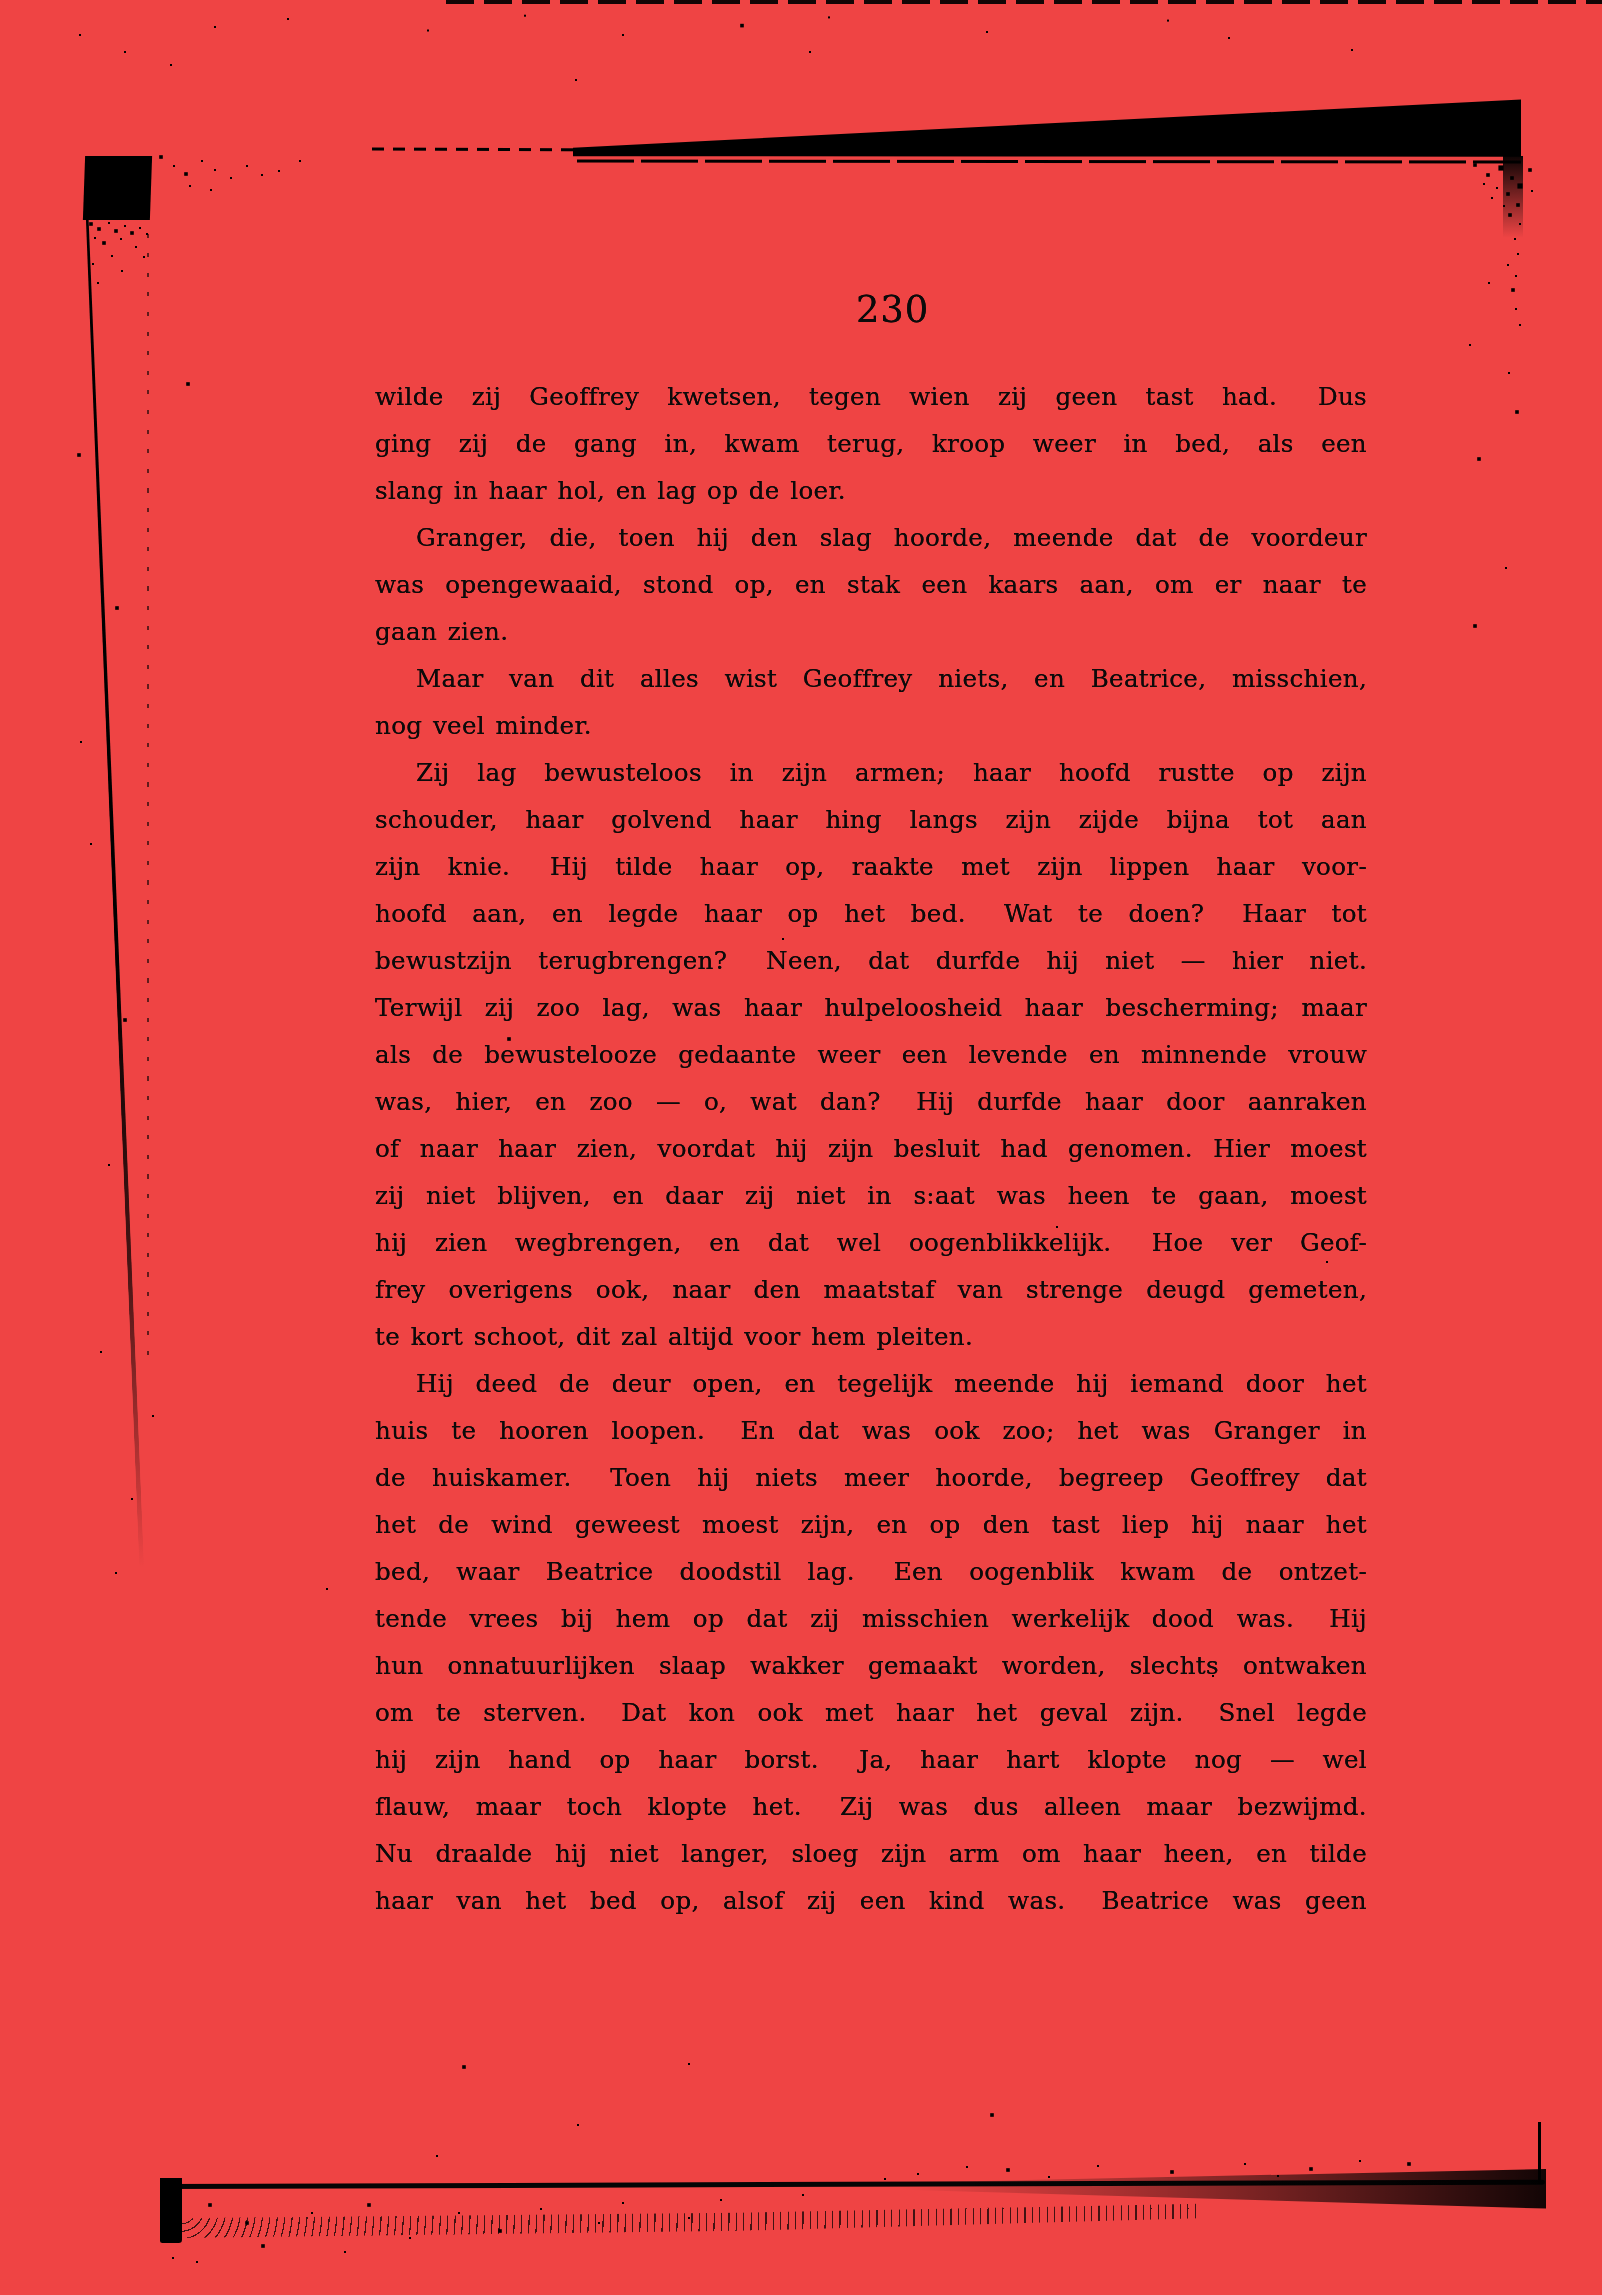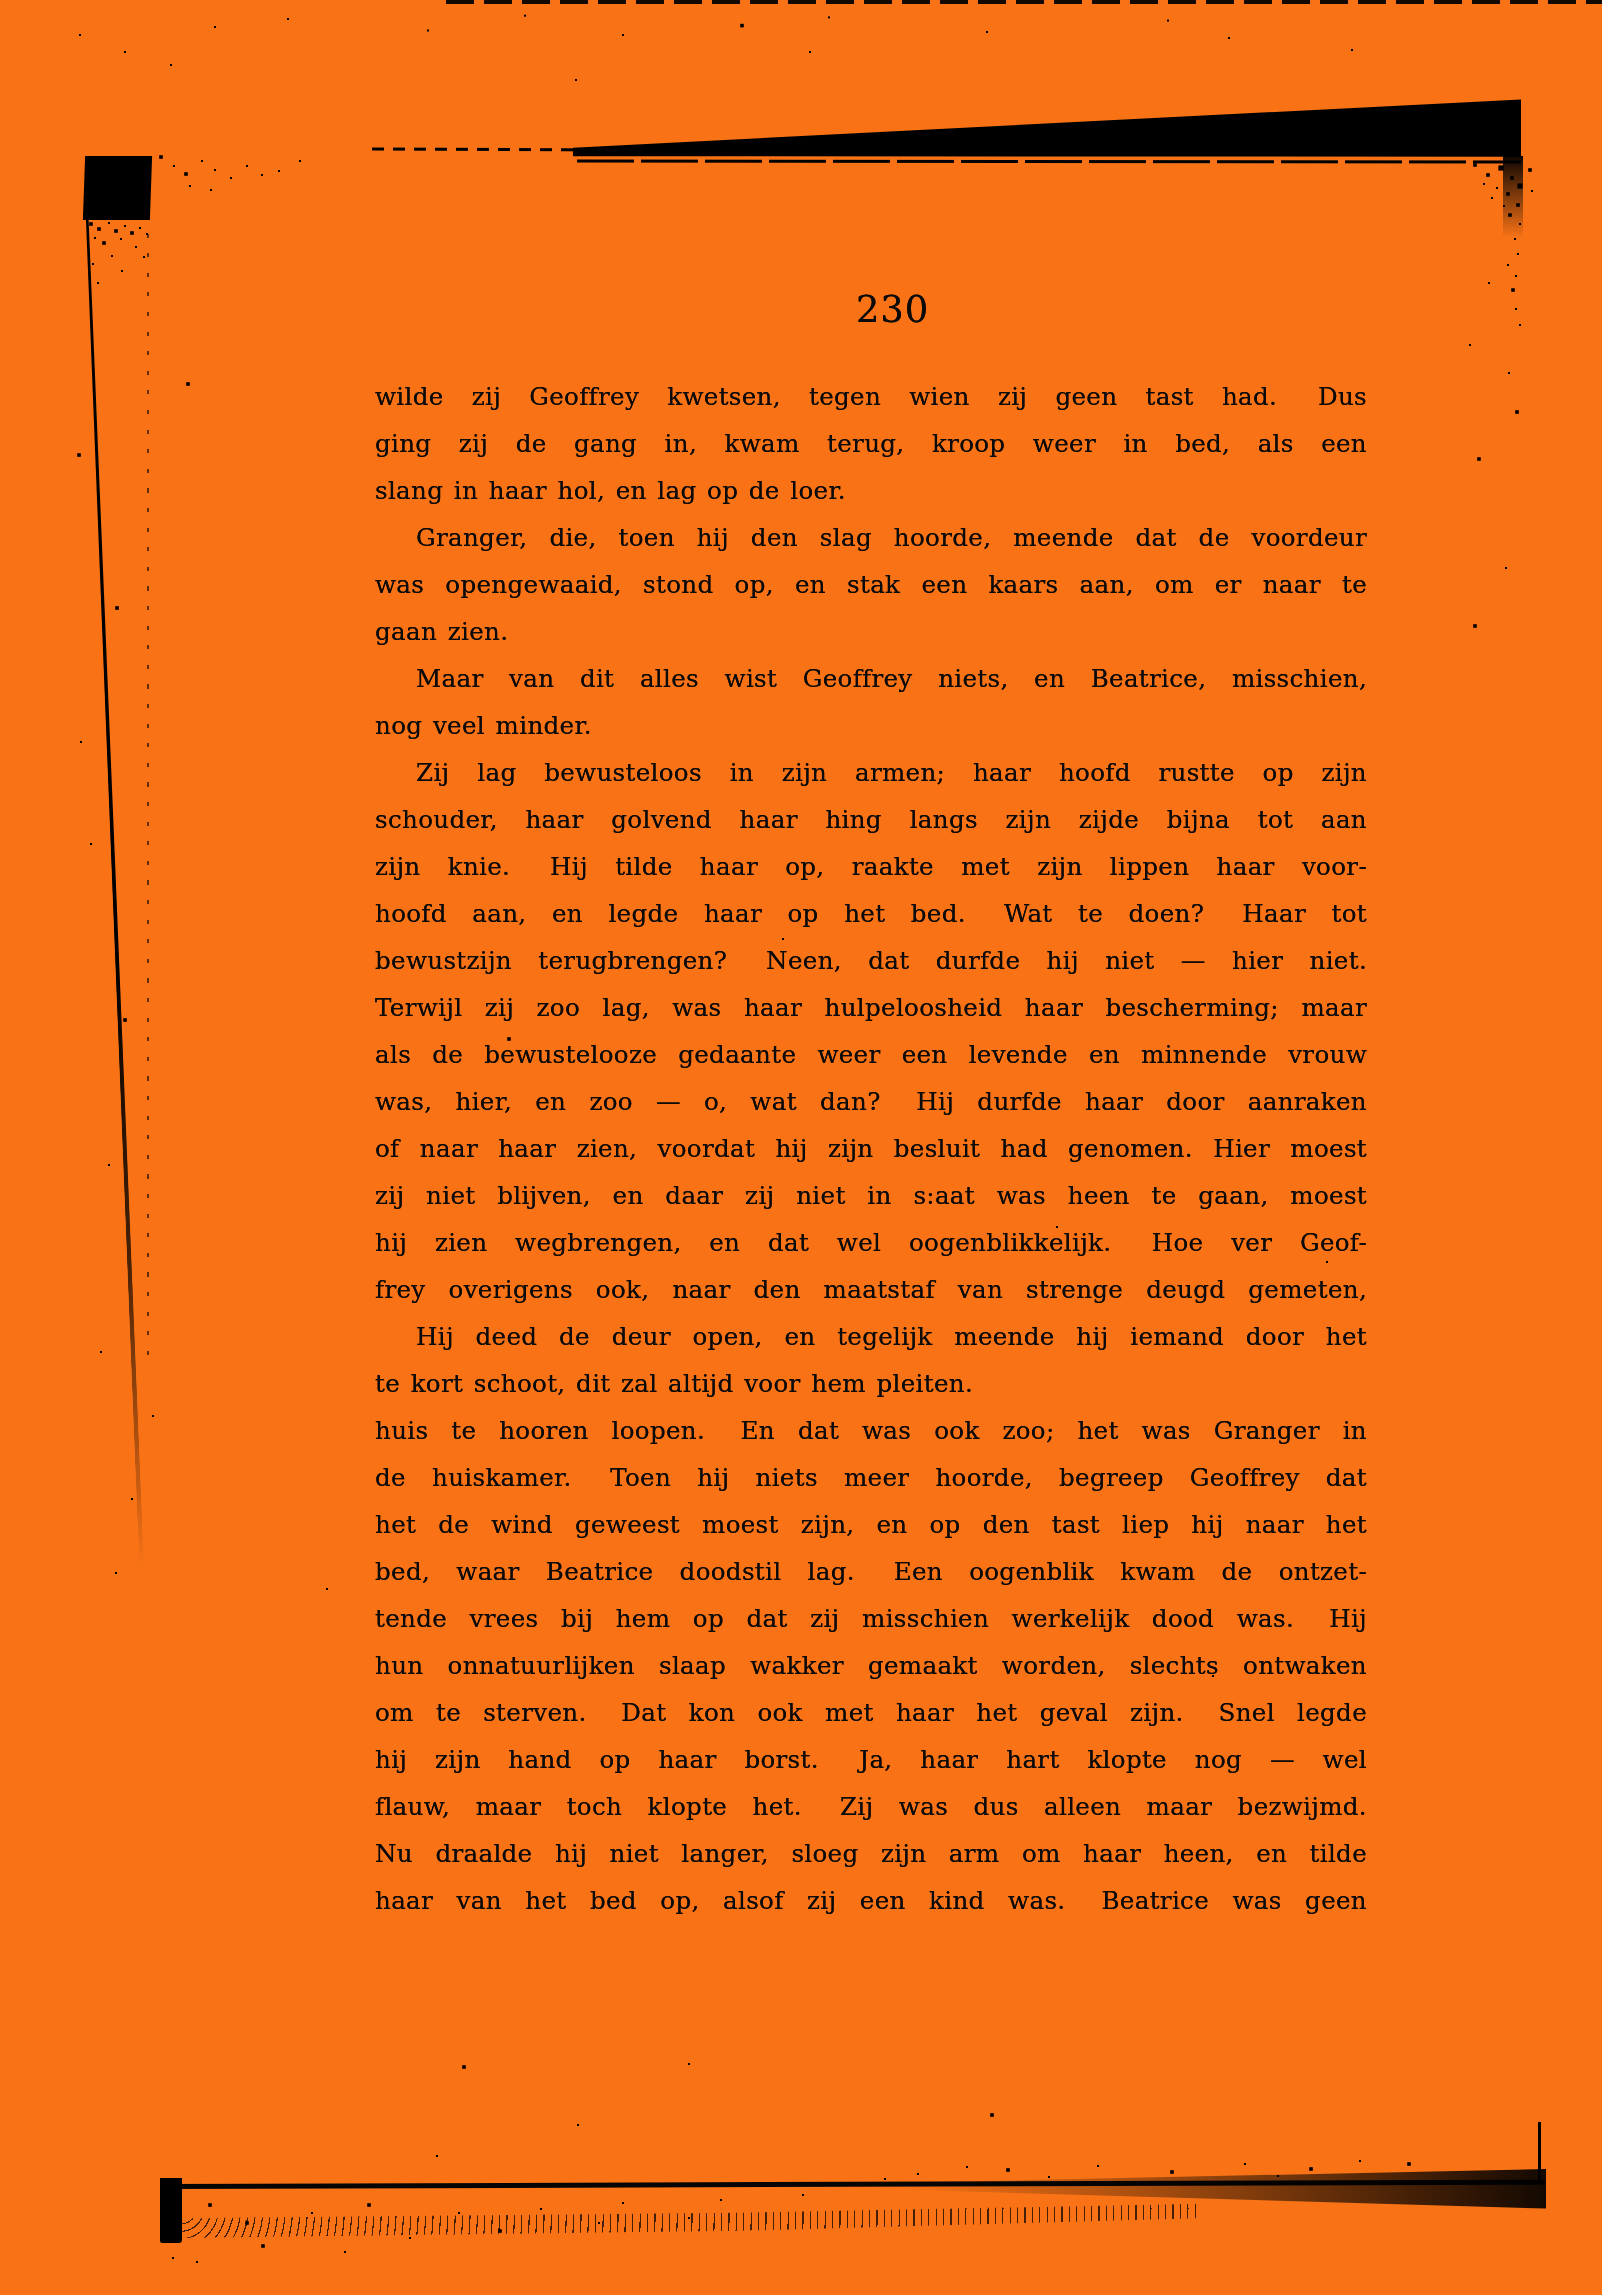--- a/index.html
+++ b/index.html
@@ -1,19 +1,19 @@
 <!DOCTYPE html>
 <html style="font-size:13px"><head>
 <meta charset="utf-8">
 <style>
   html,body{margin:0;padding:0;background:#e8e8e8;}
   .scan{
     position:relative;
     width:1603px;height:2295px;
-    background:#f97316;
+    background:#ef4444;
     overflow:hidden;
     font-family:"DejaVu Serif", serif;
     color:#0b0b0b;
   }
   
   .text-block{
     position:absolute;
     left:375px;top:373px;width:992px;
   }
   .line{
@@ -185,22 +185,22 @@
       <div class="line">zijn knie.  Hij tilde haar op, raakte met zijn lippen haar voor-</div>
       <div class="line">hoofd aan, en legde haar op het bed.  Wat te doen?  Haar tot</div>
       <div class="line">bewustzijn terugbrengen?  Neen, dat durfde hij niet — hier niet.</div>
       <div class="line">Terwijl zij zoo lag, was haar hulpeloosheid haar bescherming; maar</div>
       <div class="line">als de bewustelooze gedaante weer een levende en minnende vrouw</div>
       <div class="line">was, hier, en zoo — o, wat dan?  Hij durfde haar door aanraken</div>
       <div class="line">of naar haar zien, voordat hij zijn besluit had genomen. Hier moest</div>
       <div class="line">zij niet blijven, en daar zij niet in s:aat was heen te gaan, moest</div>
       <div class="line">hij zien wegbrengen, en dat wel oogenblikkelijk.  Hoe ver Geof-</div>
       <div class="line">frey overigens ook, naar den maatstaf van strenge deugd gemeten,</div>
+      <div class="line short">te kort schoot, dit zal altijd voor hem pleiten.</div>
       <div class="line indent">Hij deed de deur open, en tegelijk meende hij iemand door het</div>
-      <div class="line short">te kort schoot, dit zal altijd voor hem pleiten.</div>
       <div class="line">huis te hooren loopen.  En dat was ook zoo; het was Granger in</div>
       <div class="line">de huiskamer.  Toen hij niets meer hoorde, begreep Geoffrey dat</div>
       <div class="line">het de wind geweest moest zijn, en op den tast liep hij naar het</div>
       <div class="line">bed, waar Beatrice doodstil lag.  Een oogenblik kwam de ontzet-</div>
       <div class="line">tende vrees bij hem op dat zij misschien werkelijk dood was.  Hij</div>
       <div class="line">hun onnatuurlijken slaap wakker gemaakt worden, slechts ontwaken</div>
       <div class="line">om te sterven.  Dat kon ook met haar het geval zijn.  Snel legde</div>
       <div class="line">hij zijn hand op haar borst.  Ja, haar hart klopte nog — wel</div>
       <div class="line">flauw, maar toch klopte het.  Zij was dus alleen maar bezwijmd.</div>
       <div class="line">Nu draalde hij niet langer, sloeg zijn arm om haar heen, en tilde</div>

